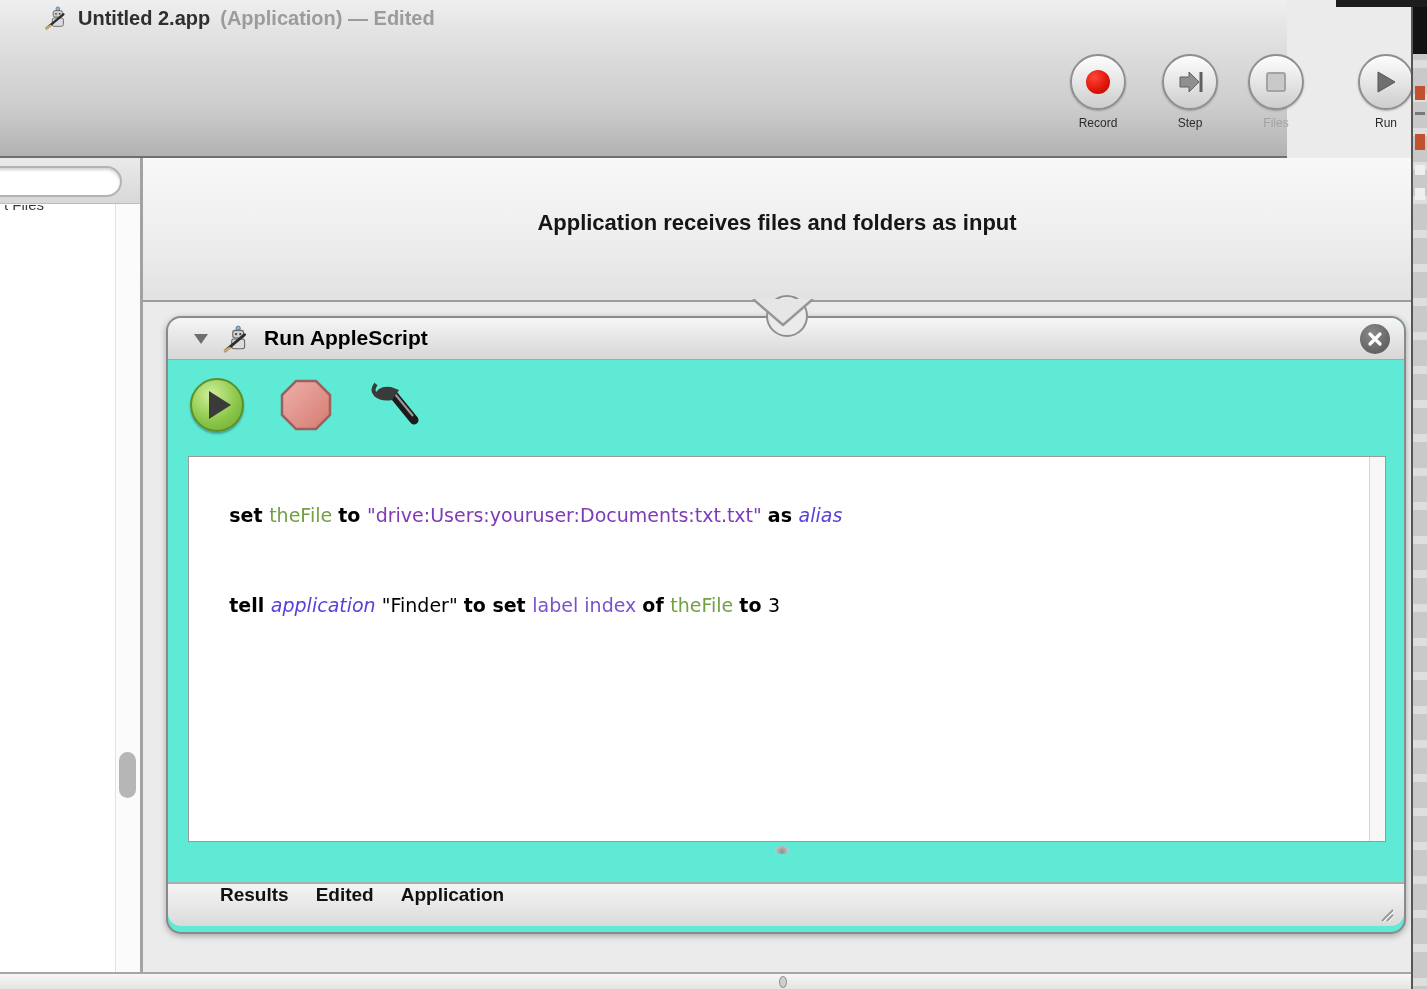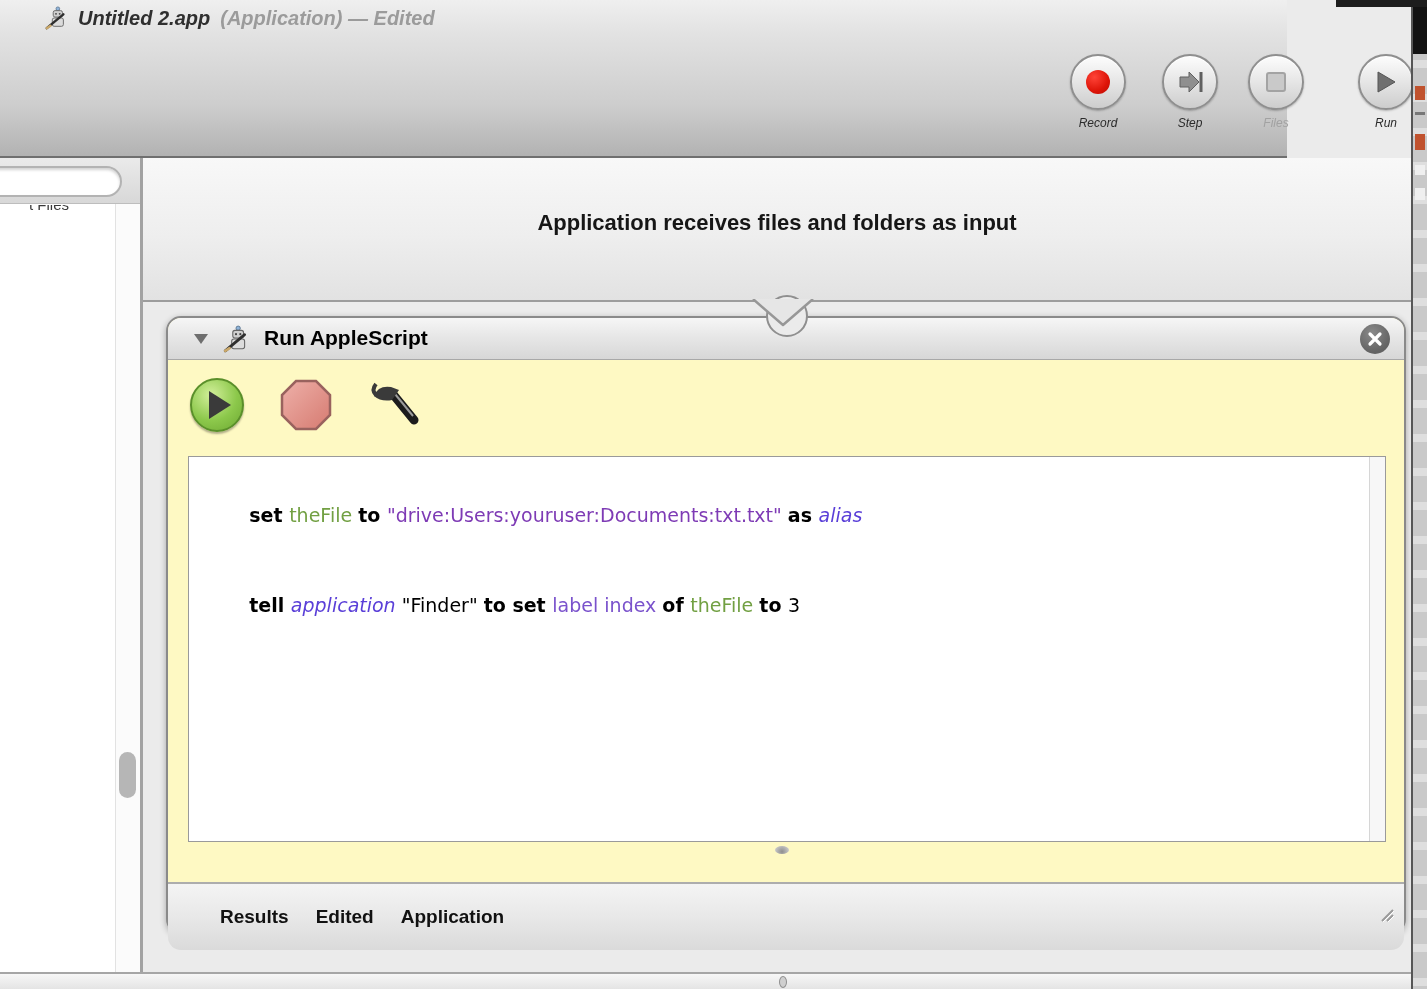--- a/index.html
+++ b/index.html
@@ -2,21 +2,21 @@
 <html><head>
 <meta charset="utf-8">
 <style>
   * { margin:0; padding:0; box-sizing:border-box; }
   html,body { width:1427px; height:989px; overflow:hidden; }
   body { position:relative; background:#ebebeb; font-family:"Liberation Sans", sans-serif; }
 
   
   .chrome { position:absolute; left:0; top:0; width:1287px; height:158px;
     background:linear-gradient(#efefef, #e2e2e2 22%, #cdcdcd 68%, #b2b2b2);
-    border-bottom:2px solid #6f6f6f;font-style:italic; }
+    border-bottom:2px solid #6f6f6f; }
   .title-row { position:absolute; left:44px; top:6px; display:flex; align-items:center; gap:10px; }
   .title-row svg { width:24px; height:24px; }
   .win-title { font-size:20px; font-weight:bold; color:#2f2f2f; white-space:nowrap; }
   .win-subtitle { font-size:20px; font-weight:bold; color:#9b9b9b; white-space:nowrap; }
 
   .tb { position:absolute; top:54px; width:56px; cursor:default; }
   .tb-circle { width:56px; height:56px; border-radius:50%;
     background:linear-gradient(#fdfdfd, #e8e8e8 45%, #cdcdcd);
     border:2px solid #8f8f8f; box-shadow:inset 0 1px 1px #fff, 0 1px 2px rgba(0,0,0,.25);
     display:flex; align-items:center; justify-content:center; }
@@ -38,37 +38,37 @@
   
   .sidebar { position:absolute; left:0; top:158px; width:143px; height:814px;
     background:#ffffff; border-right:3px solid #a2a2a2; }
   .search-strip { position:absolute; left:0; top:0; width:140px; height:46px;
     background:linear-gradient(#eaeaea, #d8d8d8); border-bottom:1px solid #bdbdbd; z-index:2; }
   .search-input { position:absolute; left:-42px; top:8px; width:164px; height:31px;
     border-radius:16px; border:2px solid #b3b3b3; background:#fff;
     box-shadow:inset 0 2px 3px rgba(0,0,0,.18); outline:none; padding:0 12px;
     font-size:14px; font-family:"Liberation Sans", sans-serif; }
   .clipped-item { position:absolute; left:4px; top:47px; height:13px; width:110px;
-    overflow:hidden; z-index:1;margin-left:25px; }
+    overflow:hidden; z-index:1; }
   .clipped-item span { display:block; margin-top:-9px; font-size:15px; color:#3a3a3a; }
   .side-scroll-track { position:absolute; left:115px; top:0; width:25px; height:814px;
     background:#fbfbfb; border-left:1px solid #e2e2e2; }
   .side-scroll-thumb { position:absolute; left:3px; top:594px; width:17px; height:46px;
     border-radius:9px; background:#b6b6b6; }
 
   
   .input-pane { position:absolute; left:143px; top:158px; width:1268px; height:144px;
     background:linear-gradient(#f8f8f8, #eeeeee 55%, #e2e2e2);
     border-bottom:2px solid #9c9c9c; }
   .input-banner { margin-top:52px; text-align:center; font-size:22px; font-weight:bold; color:#161616; }
   .v-notch { position:absolute; left:752px; top:299px; z-index:5; }
 
   
   .action-block { position:absolute; left:166px; top:316px; width:1240px; height:618px;
-    background:#fef9c3; border:2px solid #8a8a8a; border-radius:15px;
+    background:#5eead4; border:2px solid #8a8a8a; border-radius:15px;
     box-shadow:0 2px 6px rgba(0,0,0,.3); }
   .arc-notch { position:absolute; left:598px; top:-23px; width:42px; height:42px;
     border-radius:50%; background:#ebebeb; border:2px solid #8f8f8f; z-index:3; }
   .act-header { position:absolute; left:0; top:0; width:100%; height:42px;
     background:linear-gradient(#f6f6f6, #e7e7e7 45%, #d7d7d7);
     border-bottom:1px solid #a8a8a8; border-radius:13px 13px 0 0; }
   .disclosure { position:absolute; left:26px; top:16px; width:0; height:0;
     border-left:7px solid transparent; border-right:7px solid transparent;
     border-top:10px solid #6e6e6e; }
   .act-icon { position:absolute; left:54px; top:7px; }
@@ -81,37 +81,37 @@
   .play-btn { width:54px; height:54px; border-radius:50%;
     background:radial-gradient(circle at 38% 30%, #d2ef9a, #8cc84b 55%, #6da832);
     border:2px solid #5a8f2a; box-shadow:0 2px 2px rgba(0,0,0,.3);
     display:flex; align-items:center; justify-content:center; }
   .play-tri { width:0; height:0; margin-left:6px;
     border-top:14px solid transparent; border-bottom:14px solid transparent;
     border-left:22px solid #3a3a3a; }
 
   
   .code-area { position:absolute; left:20px; top:138px; width:1198px; height:386px;
-    background:#ffffff; border:1px solid #9a9a9a; padding:13px 24px; }
+    background:#ffffff; border:1px solid #9a9a9a; padding:13px 4px; }
   .code-scroll { position:absolute; right:0; top:0; width:16px; height:100%;
     background:#f7f7f7; border-left:1px solid #d6d6d6; }
   .codeline { font-family:"DejaVu Sans", sans-serif; font-size:19px; line-height:30px; white-space:pre-wrap; }
   .tk-k { color:#000; font-weight:bold; }
   .tk-v { color:#72a043; }
   .tk-s { color:#7e3bb5; }
   .tk-i { color:#5a3fd8; font-style:italic; }
   .tk-a { color:#7a52cc;margin-top:48px; }
   .tk-n { color:#000; }
 
   .dimple { position:absolute; left:607px; top:528px; width:14px; height:8px;
     border-radius:50%; background:radial-gradient(circle at 50% 70%, #8f8f8f, #c9c9c9 80%); }
 
-  .act-footer { position:absolute; left:0; top:564px; width:100%; height:68px;
+  .act-footer { position:absolute; left:0; top:564px; width:100%; height:44px;
     border-top:2px solid #adadad; background:linear-gradient(#f4f4f4, #e8e8e8 50%, #dadada);
-    border-radius:0 0 13px 13px; display:flex; align-items:center; padding-left:52px; gap:27px; }
+    border-radius:0 0 13px 13px; display:flex; align-items:flex-start; padding-left:52px; gap:27px; }
   .foot-tab { font-size:19px; font-weight:bold; color:#111; cursor:default; }
   .grip { position:absolute; right:8px; bottom:8px; }
 
   
   .bottom-divider { position:absolute; left:0; top:972px; width:1411px; height:2px; background:#a6a6a6; }
   .bottom-strip { position:absolute; left:0; top:974px; width:1411px; height:15px;
     background:linear-gradient(#f7f7f7, #e4e4e4); }
   .oval-handle { position:absolute; left:779px; top:2px; width:8px; height:12px;
     border-radius:50%; background:#cfcfcf; border:1px solid #8f8f8f; }
 </style>

